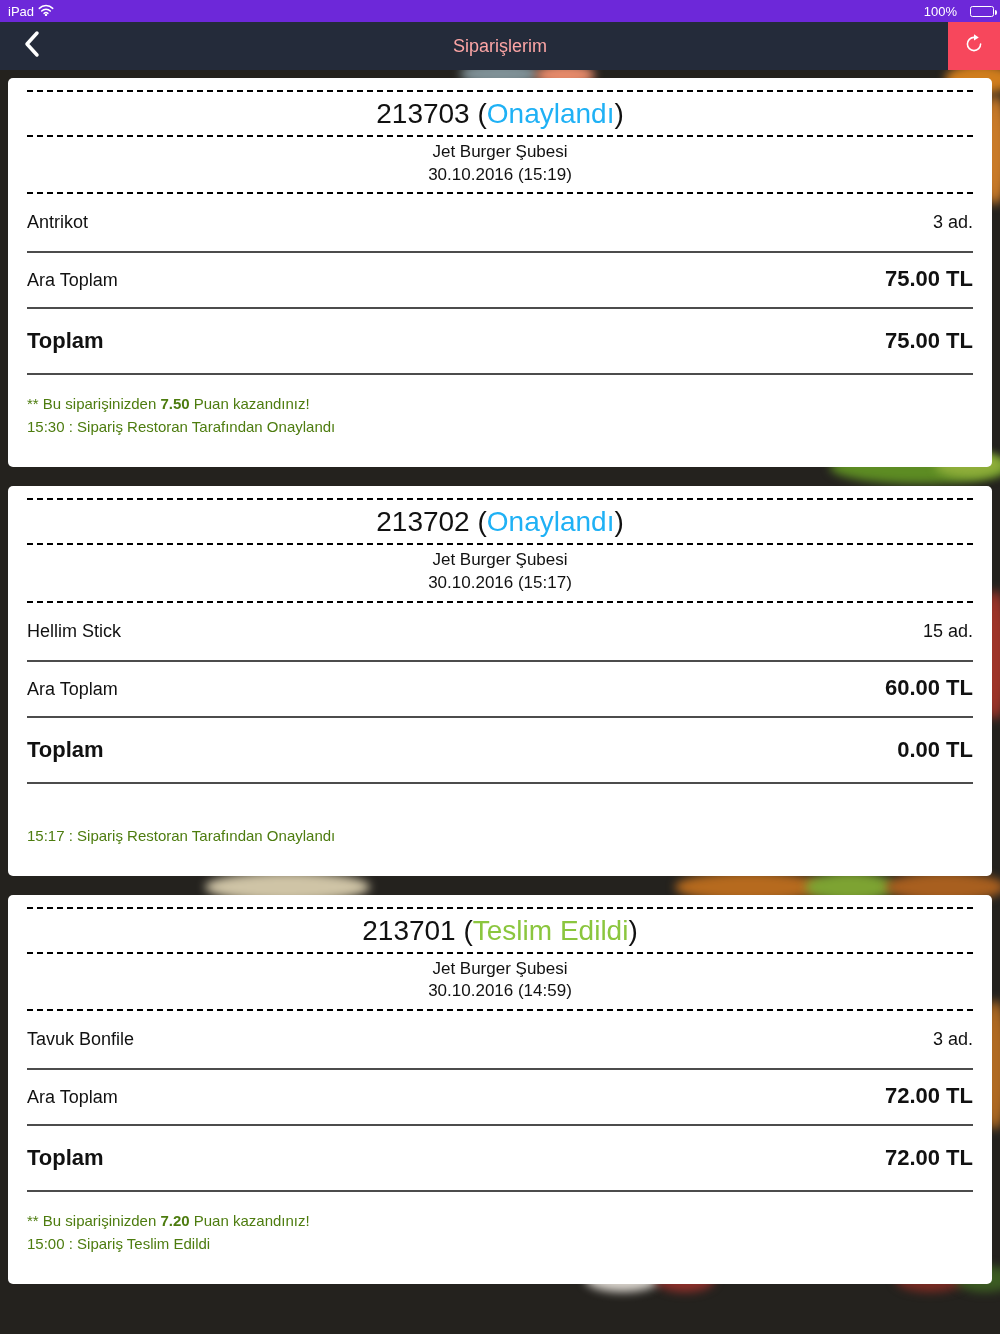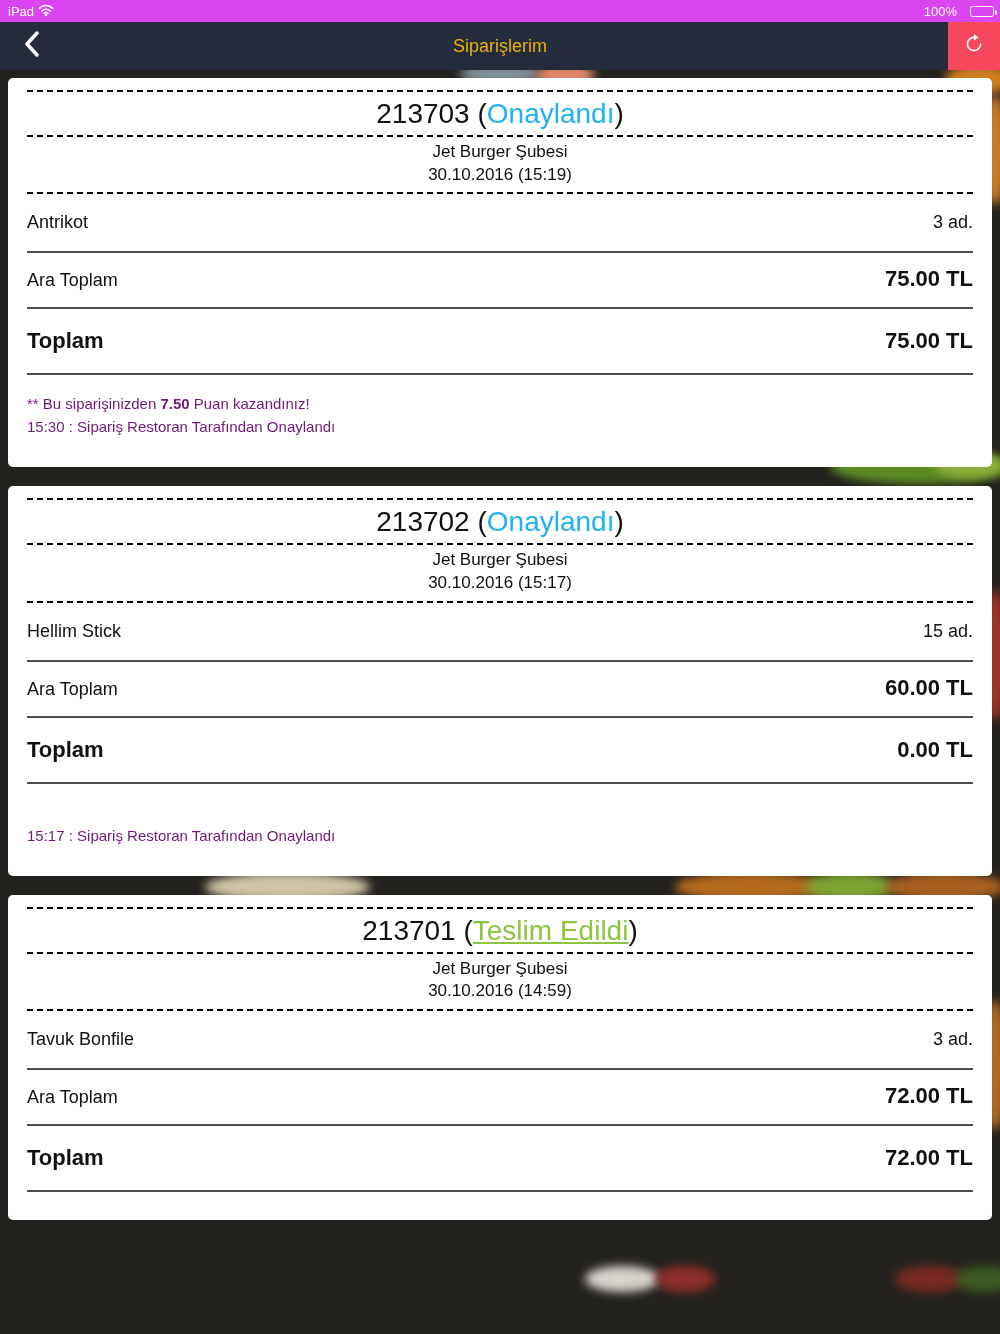--- a/index.html
+++ b/index.html
@@ -9,64 +9,64 @@
     background: #24221e;
     position: relative;
     color: #111;
   }
   
   .bg { position: absolute; inset: 0; z-index: 0; overflow: hidden; background: #24221e; }
   .blob { position: absolute; border-radius: 50%; filter: blur(5px); }
   
   .status-bar {
     position: relative; z-index: 5;
-    height: 22px; background: #d946ef; color: #fff;
+    height: 22px; background: #6d28d9; color: #fff;
     font-size: 13px; display: flex; align-items: center;
   }
   .sb-left { position: absolute; left: 8px; display: flex; align-items: center; gap: 4px; }
   .sb-center { width: 100%; text-align: center; font-weight: 600; }
   .sb-right { position: absolute; right: 6px; display: flex; align-items: center; gap: 13px; }
   .battery { width: 24px; height: 11px; border: 1px solid #fff; border-radius: 2.5px; padding: 1px; position: relative; }
   .battery-fill { background: #fff; width: 100%; height: 100%; border-radius: 1px; }
   .battery-tip { position: absolute; right: -4px; top: 3px; width: 2.5px; height: 5px; background: #fff; border-radius: 0 2px 2px 0; }
   
   .nav-bar {
     position: relative; z-index: 5;
     height: 48px; background: #242b3a;
     display: flex; align-items: center;
   }
   .back-btn { position: absolute; left: 10px; top: 0; height: 48px; width: 44px;
     display: flex; align-items: center; justify-content: center; cursor: pointer; }
-  .nav-title { width: 100%; text-align: center; color: #eab308; font-size: 18px; }
+  .nav-title { width: 100%; text-align: center; color: #fca5a5; font-size: 18px; }
   .refresh-btn { position: absolute; right: 0; top: 0; width: 52px; height: 48px;
     background: #f7475c; display: flex; align-items: center; justify-content: center; cursor: pointer; }
   
   .orders { position: relative; z-index: 2; padding: 8px 8px 0; }
   .card {
     background: #fff; border-radius: 5px;
     padding: 12px 19px 28px;
     margin-bottom: 19px;
   }
   .dash { border-top: 2px dashed #000; height: 0; }
   .hr   { border-top: 2px solid #4c4c4c; height: 0; }
   .order-title { text-align: center; font-size: 28px; line-height: 1.2; padding: 5px 0 4px; white-space: nowrap; }
   .order-title .sp { white-space: pre; }
   .st-approved  { color: #1fb1f5; }
-  .st-delivered { color: #8bc63e; text-decoration: underline; }
+  .st-delivered { color: #8bc63e; }
   .sub-line { text-align: center; font-size: 17px; line-height: 1.35; }
   .sub-block { padding: 4px 0 6px; }
   .item-row { display: flex; justify-content: space-between; align-items: baseline;
     font-size: 18px; padding: 18px 0; }
   .totals-block { padding: 10px 0 12px; }
   .total-row { display: flex; justify-content: space-between; align-items: baseline; padding: 3px 0; }
   .total-label { font-size: 18px; }
   .money { font-weight: bold; font-size: 22px; }
   .grand-row { display: flex; justify-content: space-between; align-items: baseline; padding: 19px 0; }
   .grand-label { font-weight: bold; font-size: 22px; text-align: center; }
-  .notes { padding-top: 18px; min-height: 60px; font-size: 15px; line-height: 1.4; color: #701a75; }
+  .notes { padding-top: 18px; min-height: 60px; font-size: 15px; line-height: 1.4; color: #4d7c0f; }
   .note-line { margin-bottom: 2px; }
 </style>
 </head>
 <body>
 
 <div class="bg">
   <div class="blob" style="left:460px; top:62px;  width:80px;  height:24px; background:#7f9096;"></div>
   <div class="blob" style="left:535px; top:64px;  width:60px;  height:22px; background:#e68a6a;"></div>
   <div class="blob" style="left:945px; top:64px;  width:70px;  height:30px; background:#d07d1d;"></div>
   <div class="blob" style="left:982px; top:95px;  width:26px;  height:110px; background:#c97a28;"></div>
@@ -205,14 +205,18 @@
           <span class="total-label">Ara Toplam</span>
           <span class="money">72.00 TL</span>
         </div>
       </div>
       <div class="hr"></div>
       <div class="grand-row">
         <span class="grand-label">Toplam</span>
         <span class="money">72.00 TL</span>
       </div>
       <div class="hr"></div>
+      <div class="notes">
+        <div class="note-line"><span>** Bu siparişinizden </span><b>7.20</b><span> Puan kazandınız!</span></div>
+        <div class="note-line"><span>15:00 : Sipariş Teslim Edildi</span></div>
+      </div>
     </div>
   </div>
 
 </body></html>

